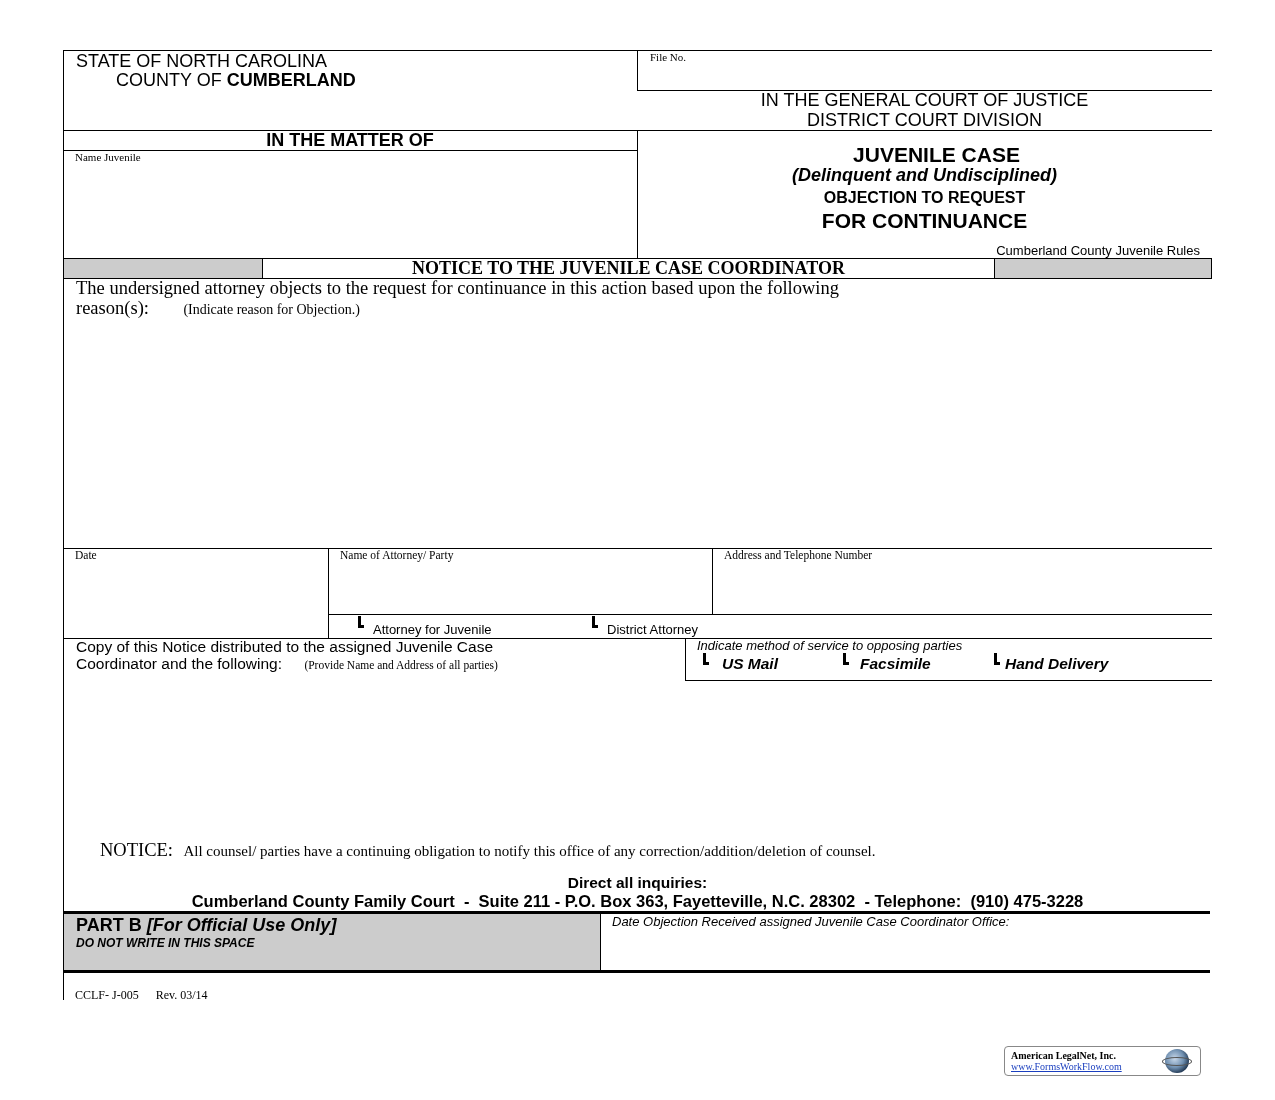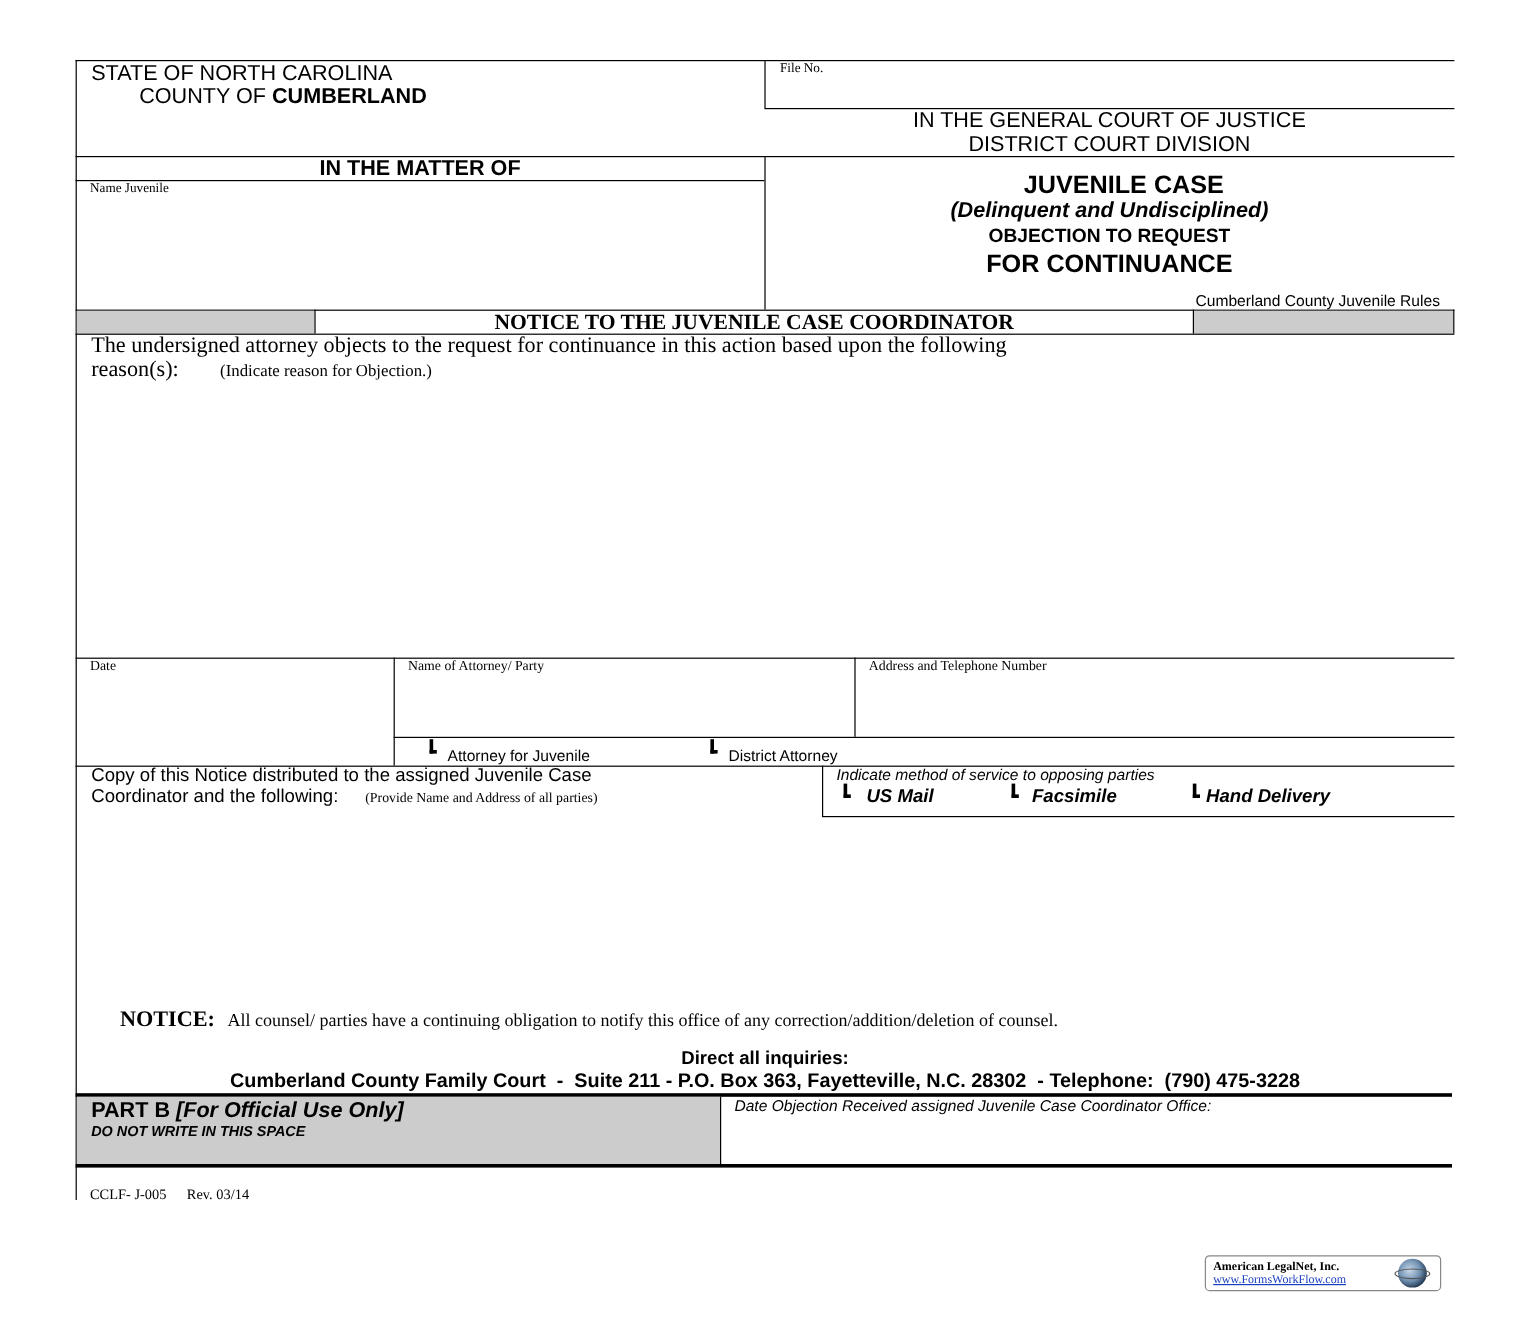--- a/index.html
+++ b/index.html
@@ -107,25 +107,25 @@
 </div>
 <div class="abs" style="left:992px; top:653px; width:170px; height:22px;">
   <span class="checkmark" style="left:2px; top:0px;"></span>
   <span class="abs sans nowrap" style="left:13px; top:2px; font-weight:bold; font-style:italic; font-size:15.5px;">Hand Delivery</span>
 </div>
 <div class="hl" style="left:685px; top:680px; width:527px;"></div>
 
 <div class="field-area" style="left:66px; top:684px; width:1144px; height:150px;"></div>
 
 <div class="abs nowrap" style="left:100px; top:839px; line-height:22px;">
-  <span class="serif" style="font-weight:bold; font-size:18.5px;">NOTICE:</span>
+  <span class="serif" style="font-weight:normal; font-size:18.5px;">NOTICE:</span>
   <span class="serif" style="font-size:15px; margin-left:6px;margin-top:25px;">All counsel/ parties have a continuing obligation to notify this office of any correction/addition/deletion of counsel.</span>
 </div>
 <div class="abs sans" style="left:63px; top:874px; width:1149px; text-align:center; font-weight:bold; font-size:15.5px; line-height:18px;">Direct all inquiries:</div>
-<div class="abs sans nowrap" style="left:63px; top:891px; width:1149px; text-align:center; font-weight:bold; font-size:16.5px; line-height:20px; white-space:pre;">Cumberland County Family Court  -  Suite 211 - P.O. Box 363, Fayetteville, N.C. 28302  - Telephone:  (790) 475-3228</div>
+<div class="abs sans nowrap" style="left:63px; top:891px; width:1149px; text-align:center; font-weight:bold; font-size:16.5px; line-height:20px; white-space:pre;">Cumberland County Family Court  -  Suite 211 - P.O. Box 363, Fayetteville, N.C. 28302  - Telephone:  (910) 475-3228</div>
 
 <div class="abs" style="left:63px; top:911px; width:1147px; height:3px; background:#000;"></div>
 <div class="abs gray" style="left:64px; top:914px; width:536px; height:56px;"></div>
 <div class="abs nowrap" style="left:76px; top:914px; line-height:22px;">
   <span class="sans" style="font-weight:bold; font-size:18px; white-space:pre;">PART B </span><span class="sans" style="font-weight:bold; font-style:italic; font-size:18px;">[For Official Use Only]</span>
 </div>
 <div class="abs sans nowrap" style="left:76px; top:936px; font-weight:bold; font-style:italic; font-size:12px;">DO NOT WRITE IN THIS SPACE</div>
 <div class="vl" style="left:600px; top:914px; height:56px;"></div>
 <div class="abs sans nowrap" style="left:612px; top:914px; font-style:italic; font-size:13px;">Date Objection Received assigned Juvenile Case Coordinator Office:</div>
 <div class="abs" style="left:63px; top:970px; width:1147px; height:3px; background:#000;"></div>

